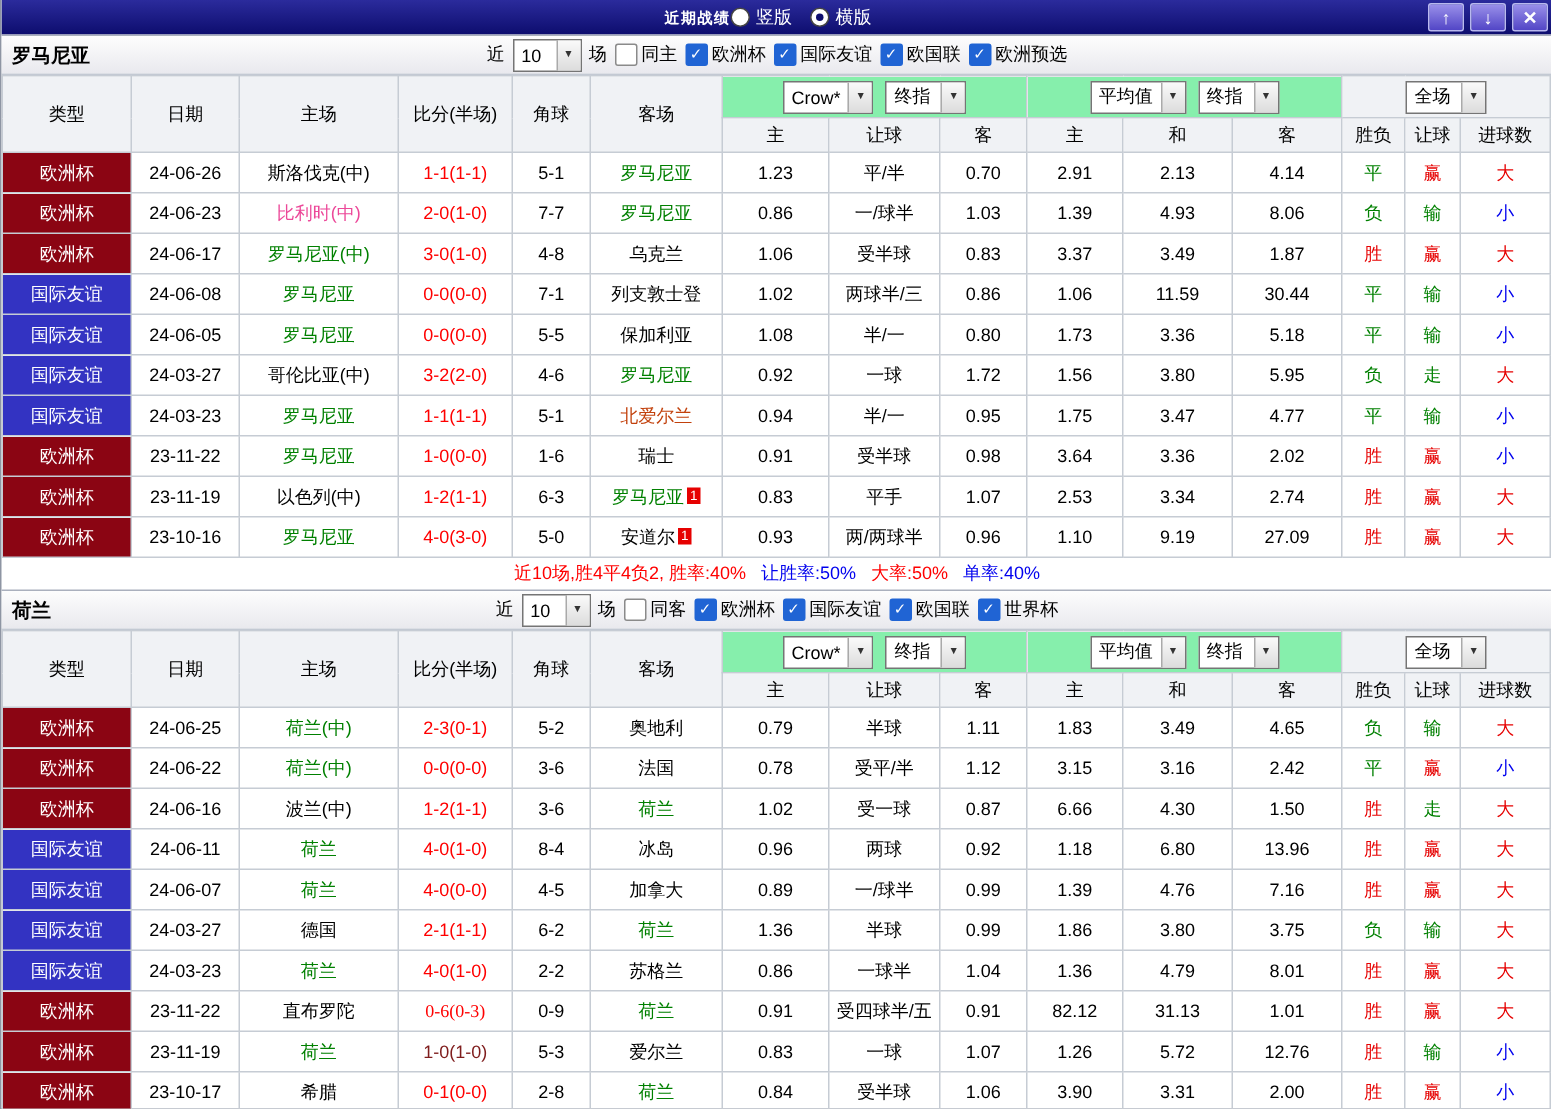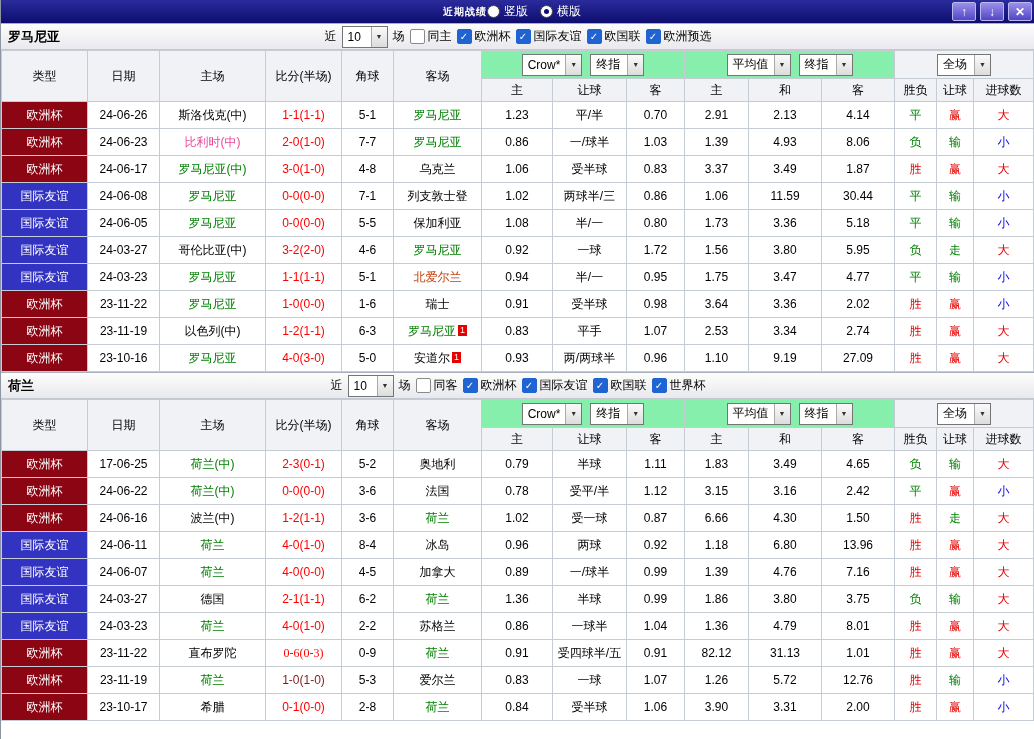--- a/index.html
+++ b/index.html
@@ -316,20 +316,26 @@
             <td>0.96</td>
             <td>1.10</td>
             <td>9.19</td>
             <td>27.09</td>
             <td class="res" style="color: rgb(230, 0, 0);">胜</td>
             <td class="res" style="color: rgb(230, 0, 0);">赢</td>
             <td class="res" style="color: rgb(230, 0, 0);">大</td>
           </tr>
         </tbody>
       </table>
+      <div class="summary">
+        <span style="color: rgb(255, 0, 0);">近10场,胜4平4负2, 胜率:40%</span>
+        <span style="color: rgb(0, 0, 238);">让胜率:50%</span>
+        <span style="color: rgb(255, 0, 0);">大率:50%</span>
+        <span style="color: rgb(0, 0, 238);">单率:40%</span>
+      </div>
       <div class="sec-header">
         <span class="team-name">荷兰</span>
         <div class="sec-controls">
           <span>近</span>
           <span class="sel sel-count">
             <span class="sel-text">10</span>
             <span class="sel-arrow">▼</span>
           </span>
           <span>场</span>
           <label class="cb-wrap">
@@ -407,21 +413,21 @@
             <th class="head-sub">和</th>
             <th class="head-sub">客</th>
             <th class="head-sub">胜负</th>
             <th class="head-sub">让球</th>
             <th class="head-sub">进球数</th>
           </tr>
         </thead>
         <tbody>
           <tr>
             <td class="type-cell" style="background-color: rgb(139, 5, 19);">欧洲杯</td>
-            <td>17-06-25</td>
+            <td>24-06-25</td>
             <td style="color: rgb(0, 128, 0);">荷兰(中)</td>
             <td style="color: rgb(255, 0, 0);">2-3(0-1)</td>
             <td>5-2</td>
             <td><span style="color: rgb(0, 0, 0);">奥地利</span></td>
             <td>0.79</td>
             <td>半球</td>
             <td>1.11</td>
             <td>1.83</td>
             <td>3.49</td>
             <td>4.65</td>

